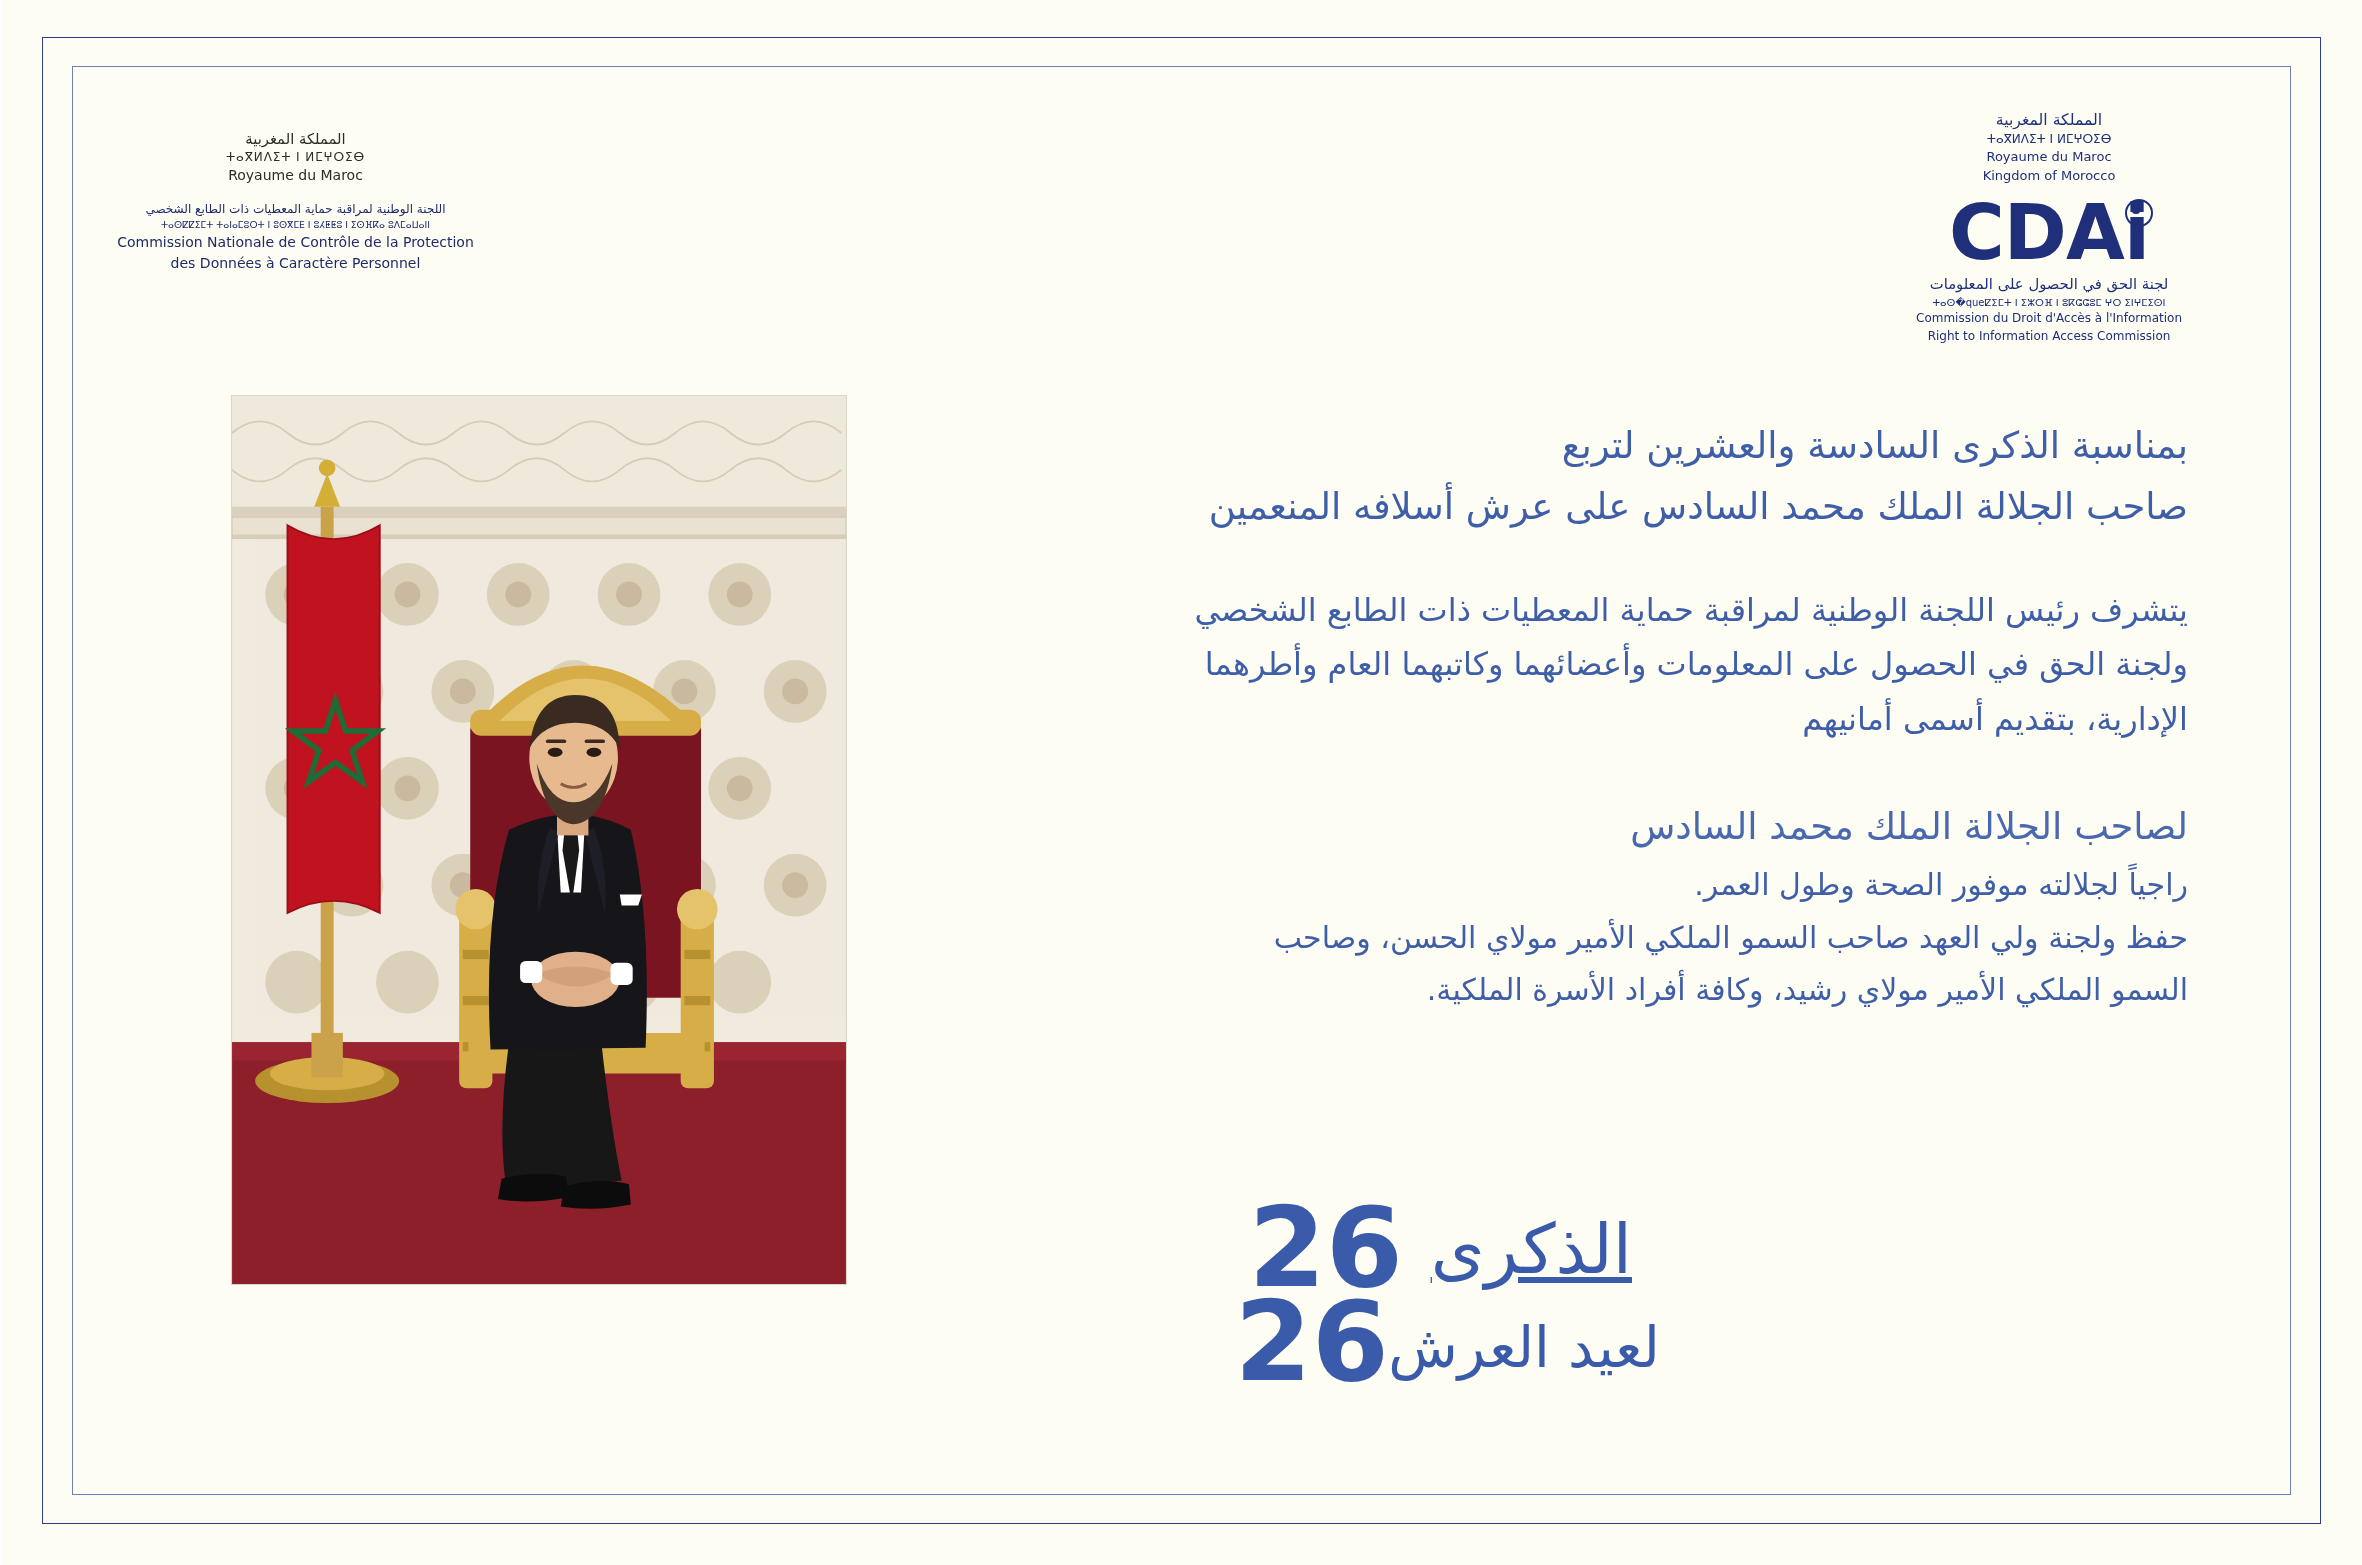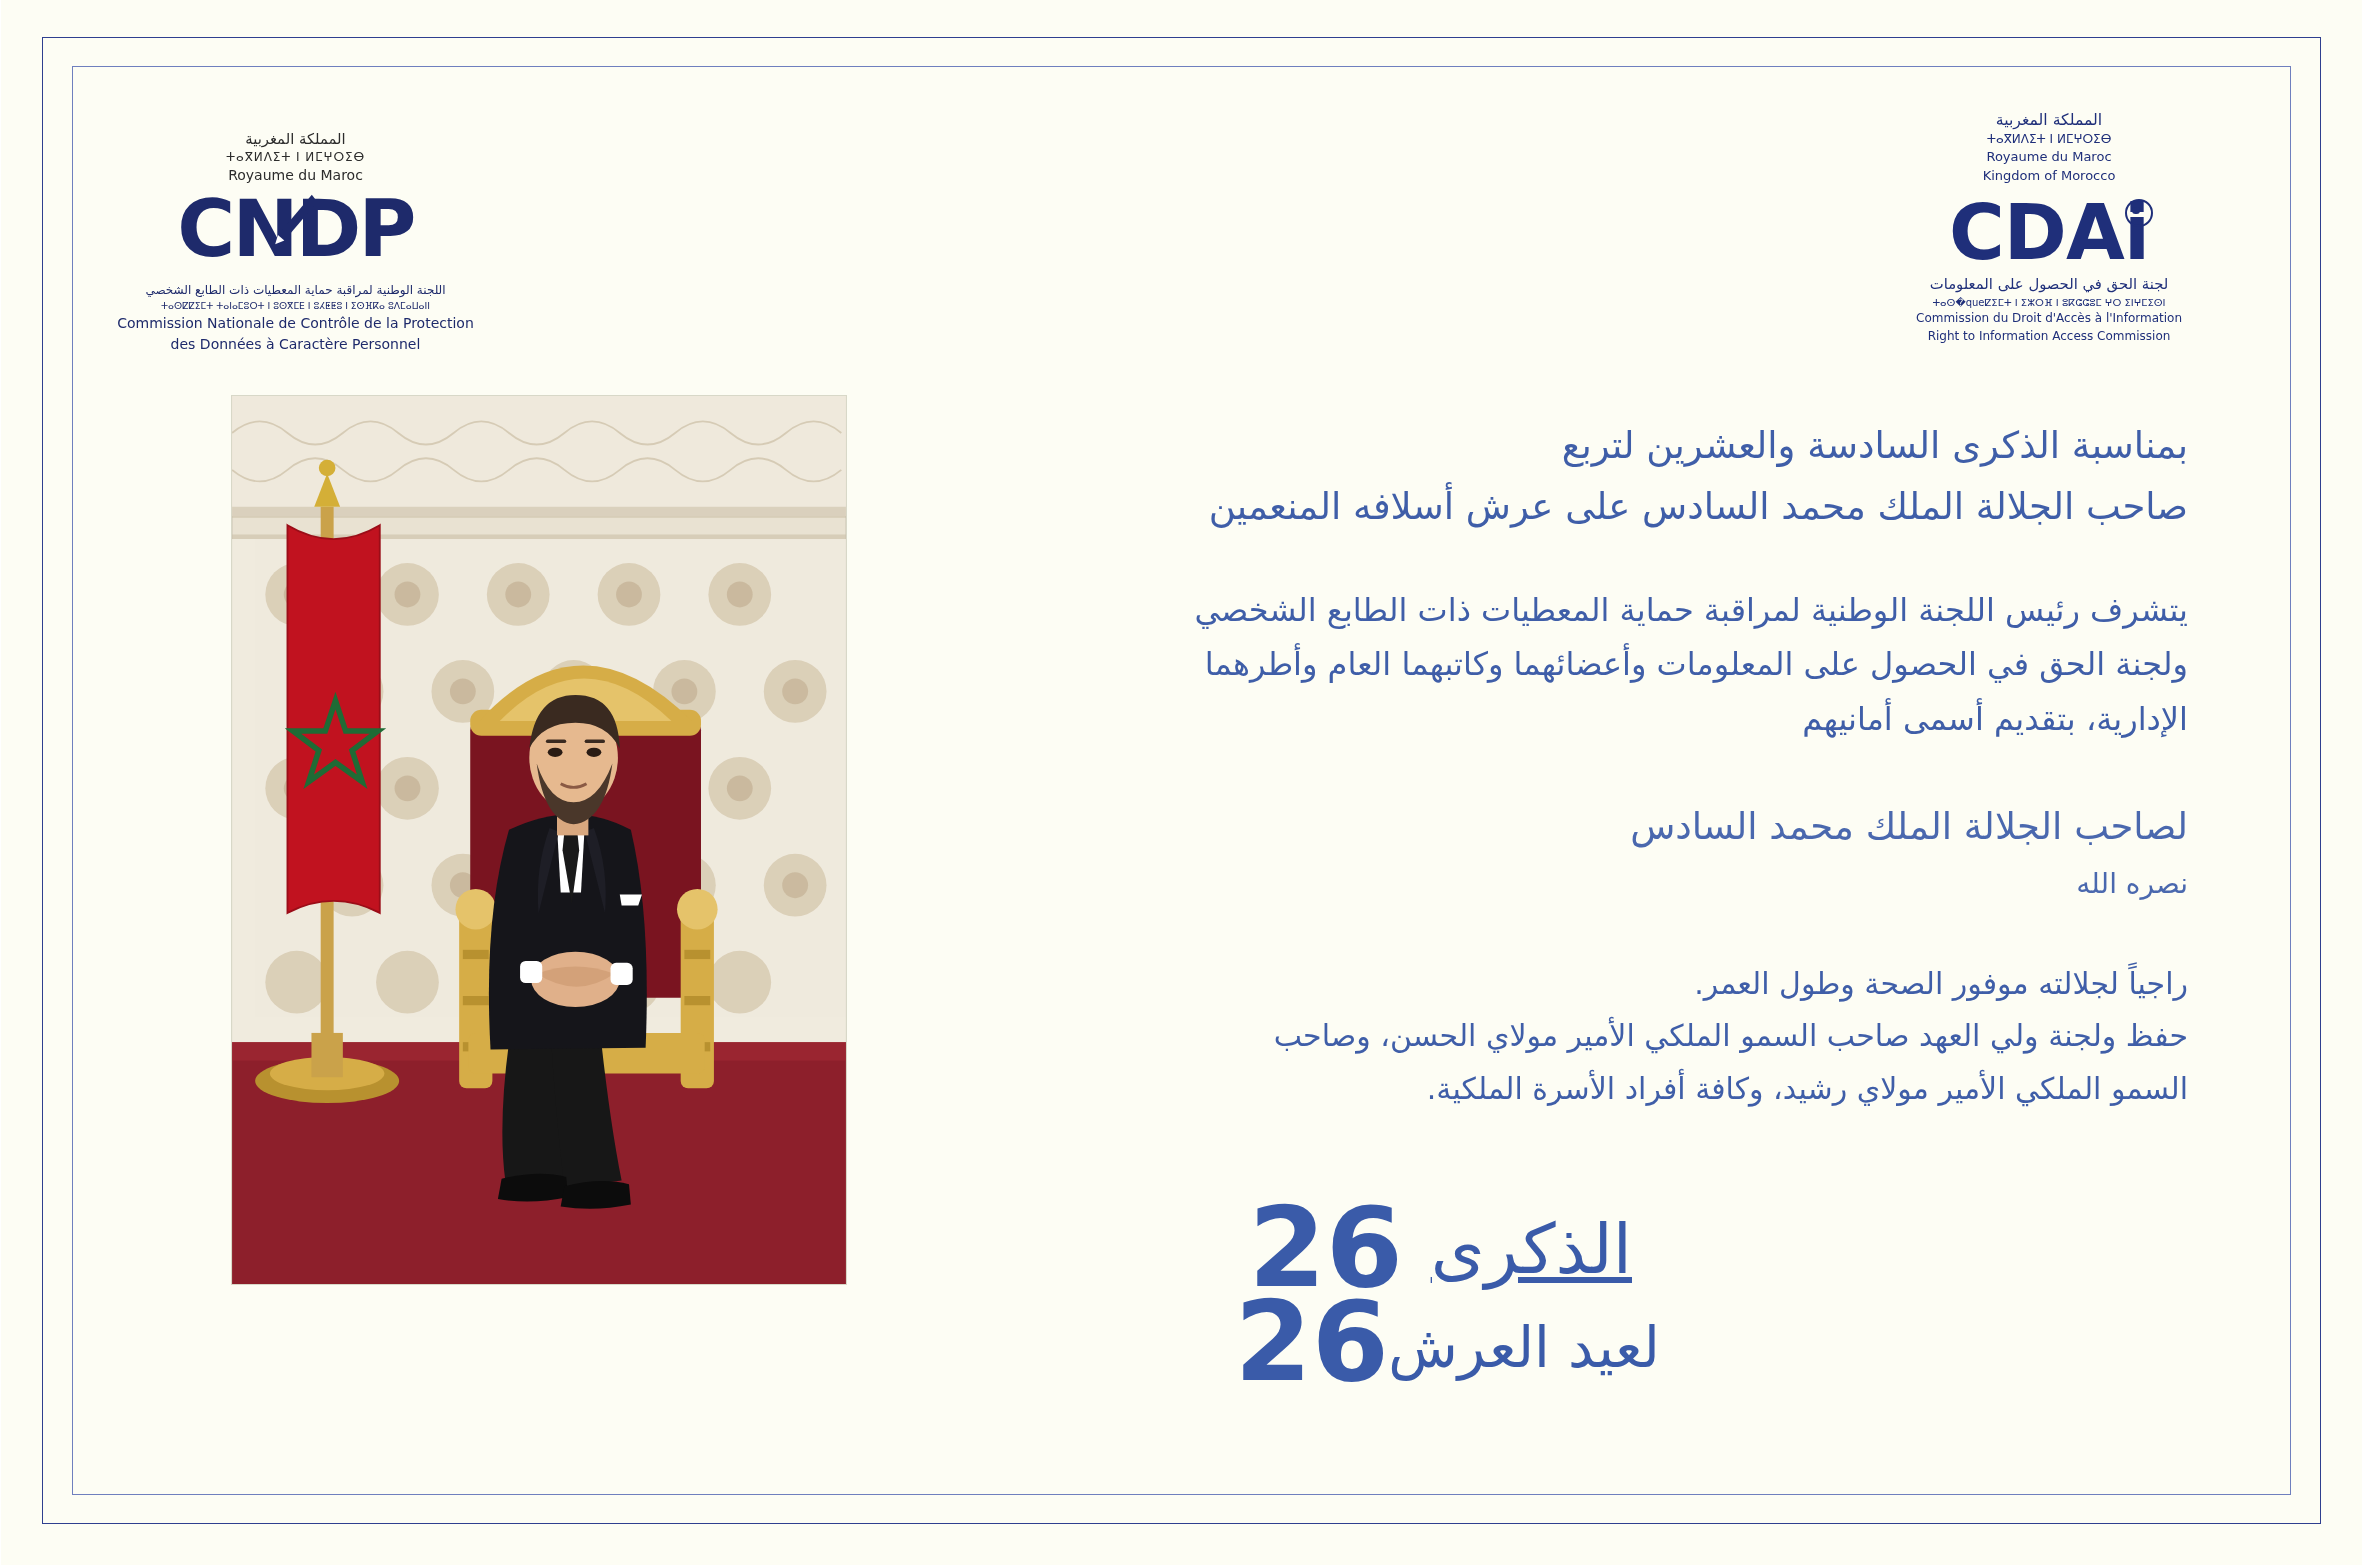--- a/index.html
+++ b/index.html
@@ -278,29 +278,20 @@
 
 <div class="card">
 
   <div class="frame-outer"></div>
   <div class="frame-inner"></div>
 
   <div class="logo-cndp">
     <div class="kingdom-ar">المملكة المغربية</div>
     <div class="kingdom-tif">ⵜⴰⴳⵍⴷⵉⵜ ⵏ ⵍⵎⵖⵔⵉⴱ</div>
     <div class="kingdom-fr">Royaume du Maroc</div>
-    <div class="wordmark">
-      <span>CNDP</span>
-      <span class="pen">
-        <svg width="55" height="57" viewBox="0 0 60 62">
-          <path d="M50 4 L56 12 L20 54 L10 58 L13 48 Z" fill="#1e2a6b"></path>
-          <path d="M13 48 L20 54 L10 58 Z" fill="#ffffff"></path>
-        </svg>
-      </span>
-    </div>
     <div class="sub-ar">اللجنة الوطنية لمراقبة حماية المعطيات ذات الطابع الشخصي</div>
     <div class="sub-tif">ⵜⴰⵙⵇⵇⵉⵎⵜ ⵜⴰⵏⴰⵎⵓⵔⵜ ⵏ ⵓⵙⴳⵎⴹ ⵏ ⵓⵃⵟⵟⵓ ⵏ ⵉⵙⴼⴽⴰ ⵓⴷⵎⴰⵡⴰⵏⵏ</div>
     <div class="sub-fr">Commission Nationale de Contrôle de la Protection des Données à Caractère Personnel</div>
   </div>
 
   <div class="logo-cdai">
     <div class="kingdom-ar">المملكة المغربية</div>
     <div class="kingdom-tif">ⵜⴰⴳⵍⴷⵉⵜ ⵏ ⵍⵎⵖⵔⵉⴱ</div>
     <div class="kingdom-fr">Royaume du Maroc</div>
     <div class="kingdom-en">Kingdom of Morocco</div>
@@ -469,21 +460,20 @@
       <div>صاحب الجلالة الملك محمد السادس على عرش أسلافه المنعمين</div>
     </div>
 
     <div class="msg-body">
       <div>يتشرف رئيس اللجنة الوطنية لمراقبة حماية المعطيات ذات الطابع الشخصي</div>
       <div>ولجنة الحق في الحصول على المعلومات وأعضائهما وكاتبهما العام وأطرهما</div>
       <div>الإدارية، بتقديم أسمى أمانيهم</div>
     </div>
 
     <div class="msg-to">لصاحب الجلالة الملك محمد السادس</div>
-    <div class="msg-to-sub">نصره الله</div>
 
     <div class="msg-wishes">
       <div>راجياً لجلالته موفور الصحة وطول العمر.</div>
       <div>حفظ ولجنة ولي العهد صاحب السمو الملكي الأمير مولاي الحسن، وصاحب</div>
       <div>السمو الملكي الأمير مولاي رشيد، وكافة أفراد الأسرة الملكية.</div>
     </div>
   </div>
 
   <div class="emblem">
     <div class="num">26</div>

